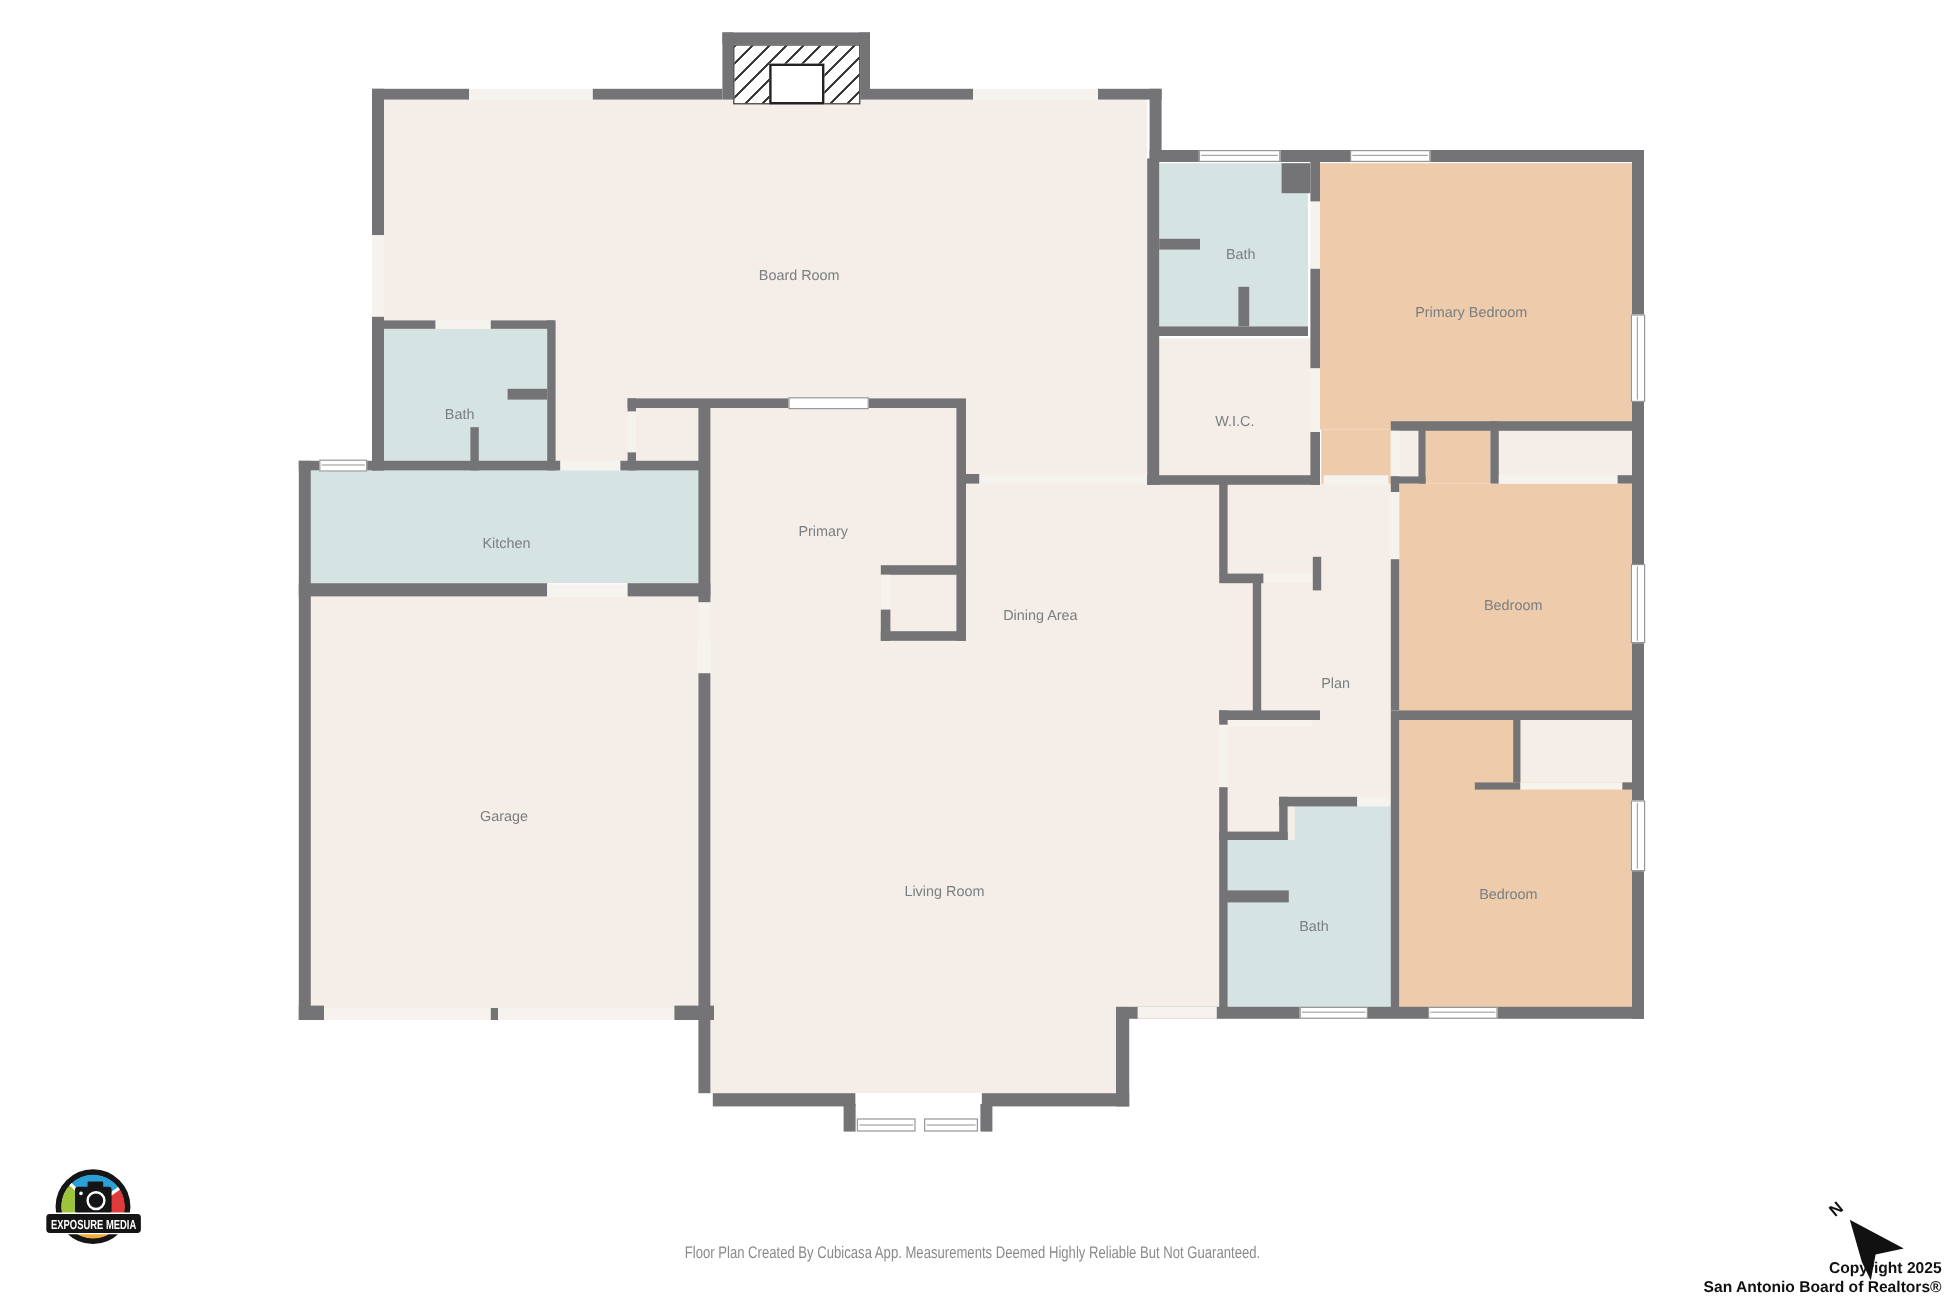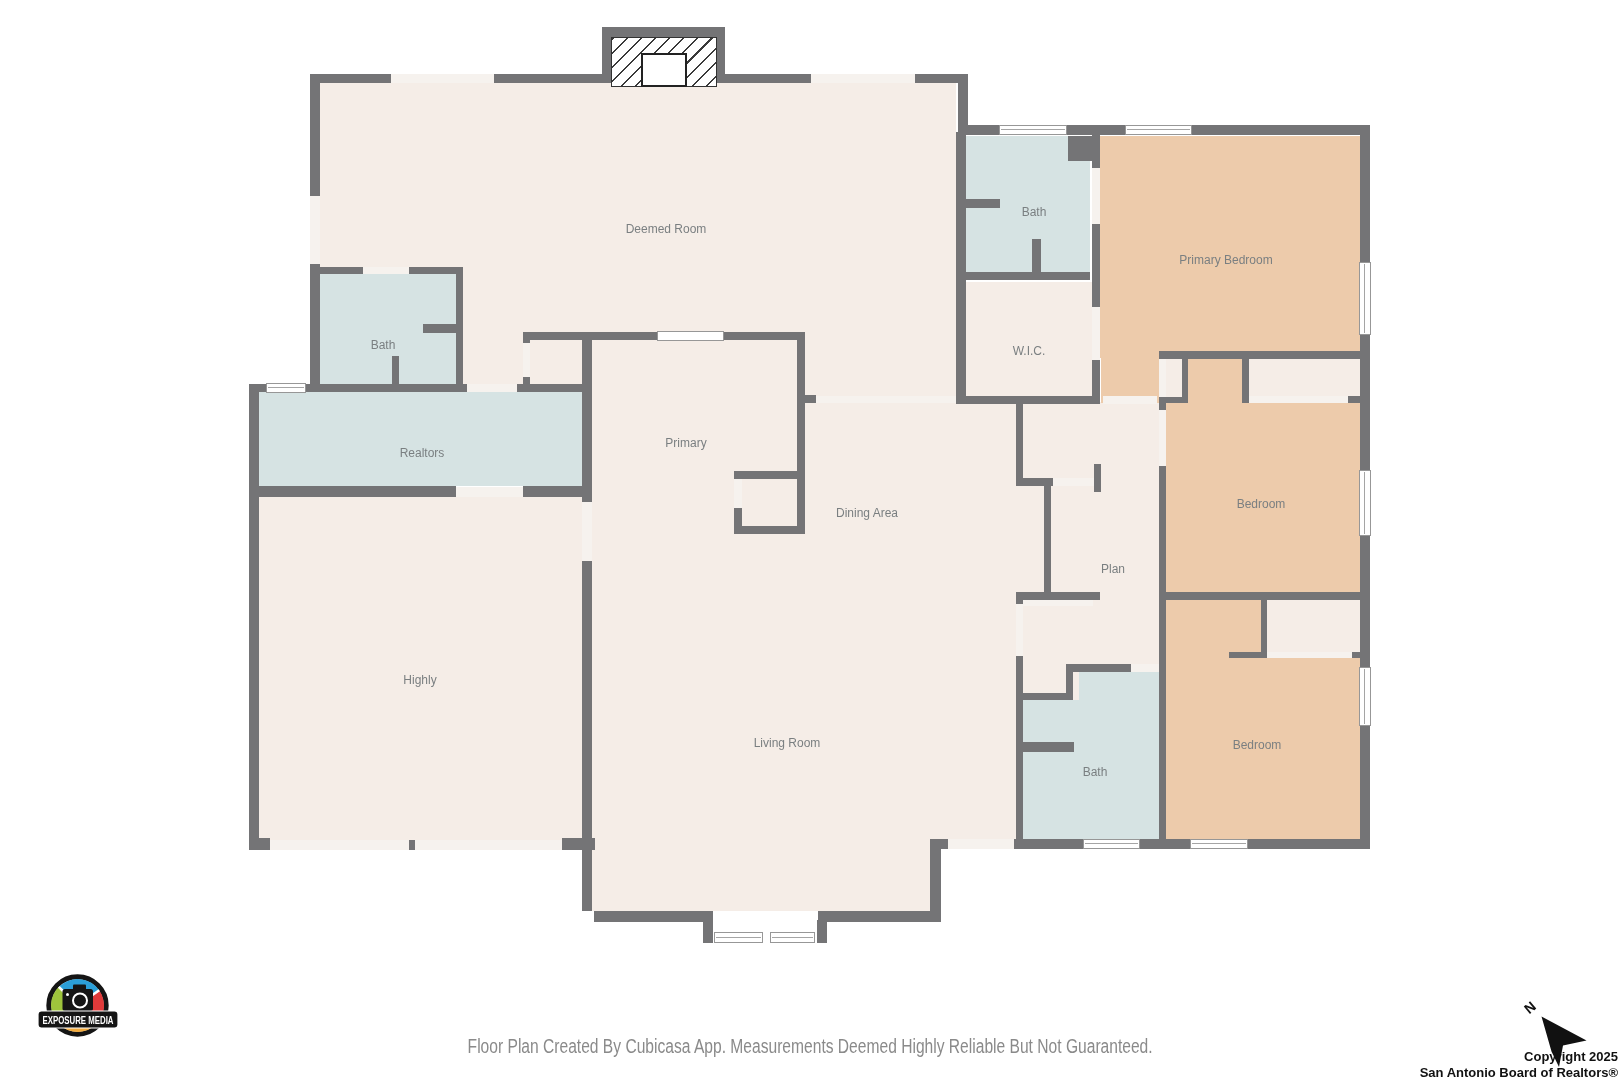--- a/index.html
+++ b/index.html
@@ -269,33 +269,33 @@
 <div class="w" style="left:1159px;top:600px;width:7px;height:240px"></div>
 
 <div class="w" style="left:1261px;top:597px;width:6px;height:55px"></div>
 
 <div class="w" style="left:1229px;top:652px;width:38px;height:6px"></div>
 
 <div class="dr" style="left:1267px;top:652px;width:85px;height:6px"></div>
 
 <div class="w" style="left:1352px;top:652px;width:10px;height:6px"></div>
 
-<div class="lb" style="left:666px;top:229px">Deemed Room</div>
+<div class="lb" style="left:666px;top:229px">Board Room</div>
 <div class="lb" style="left:383px;top:345px">Bath</div>
-<div class="lb" style="left:422px;top:453px">Realtors</div>
+<div class="lb" style="left:422px;top:453px">Kitchen</div>
 <div class="lb" style="left:686px;top:443px">Primary</div>
 <div class="lb" style="left:867px;top:513px">Dining Area</div>
 <div class="lb" style="left:1029px;top:351px">W.I.C.</div>
 <div class="lb" style="left:1034px;top:212px">Bath</div>
 <div class="lb" style="left:1226px;top:260px">Primary Bedroom</div>
 <div class="lb" style="left:1261px;top:504px">Bedroom</div>
 <div class="lb" style="left:1113px;top:569px">Plan</div>
 <div class="lb" style="left:1257px;top:745px">Bedroom</div>
 <div class="lb" style="left:1095px;top:772px">Bath</div>
-<div class="lb" style="left:420px;top:680px">Highly</div>
+<div class="lb" style="left:420px;top:680px">Garage</div>
 <div class="lb" style="left:787px;top:743px">Living Room</div>
 
 <svg class="a" style="left:30px;top:960px" width="120" height="90" viewBox="0 0 120 90">
   <circle cx="47.5" cy="45.5" r="28.7" fill="#fff" stroke="#151515" stroke-width="5"></circle>
   <g>
     <path d="M47.5 45.5 L28.8 26.8 A26.5 26.5 0 0 1 69.2 30.3 Z" fill="#2b9fd8"></path>
     <path d="M47.5 45.5 L69.2 30.3 A26.5 26.5 0 0 1 62.7 67.2 Z" fill="#e03a3a"></path>
     <path d="M47.5 45.5 L62.7 67.2 A26.5 26.5 0 0 1 25.8 60.7 Z" fill="#f3ab3d"></path>
     <path d="M47.5 45.5 L25.8 60.7 A26.5 26.5 0 0 1 28.8 26.8 Z" fill="#9ec43c"></path>
     <path d="M47.5 45.5 L28.8 26.8 M47.5 45.5 L69.2 30.3 M47.5 45.5 L62.7 67.2 M47.5 45.5 L25.8 60.7" stroke="#fff" stroke-width="2.6"></path>
@@ -303,21 +303,21 @@
   <g fill="#151515">
     <rect x="43" y="24.5" width="13" height="6" rx="1"></rect>
     <rect x="32.5" y="29" width="30.5" height="22" rx="2.5"></rect>
   </g>
   <circle cx="50" cy="40.5" r="7" fill="#151515" stroke="#fff" stroke-width="2"></circle>
   <circle cx="37.5" cy="34.5" r="1.5" fill="#fff"></circle>
   <rect x="8" y="51" width="80" height="17" rx="3.5" fill="#151515" stroke="#fff" stroke-width="1.2"></rect>
   <text x="48" y="64.2" text-anchor="middle" font-family="Liberation Sans, sans-serif" font-size="11" font-weight="bold" fill="#fff" textLength="71" lengthAdjust="spacingAndGlyphs">EXPOSURE MEDIA</text>
 </svg>
 
-<div class="a" style="left:0;top:1035px;width:1620px;text-align:center;font-size:20px;color:#8a8a8a"><span style="display:inline-block;transform:scaleX(0.78);transform-origin:center">Floor Plan Created By Cubicasa App. Measurements Deemed Highly Reliable But Not Guaranteed.</span></div>
+<div class="a" style="left:0;top:1035px;width:1620px;text-align:center;font-size:14px;color:#8a8a8a"><span style="display:inline-block;transform:scaleX(0.78);transform-origin:center">Floor Plan Created By Cubicasa App. Measurements Deemed Highly Reliable But Not Guaranteed.</span></div>
 
 <svg class="a" style="left:1510px;top:990px" width="110" height="90" viewBox="0 0 110 90">
   <polygon points="31.5,26.5 76.5,50.5 53,55.5 49,77 41.5,61.5" fill="#111"></polygon>
   <text x="14" y="22" font-family="Liberation Sans, sans-serif" font-size="14" font-weight="bold" fill="#111" transform="rotate(-40 20 16)">N</text>
 </svg>
 
 <div class="a" style="right:2px;top:1049px;text-align:right;font-size:13px;font-weight:bold;color:#111;line-height:16px">Copyright 2025<br>San Antonio Board of Realtors®</div>
 
 </div>
 

